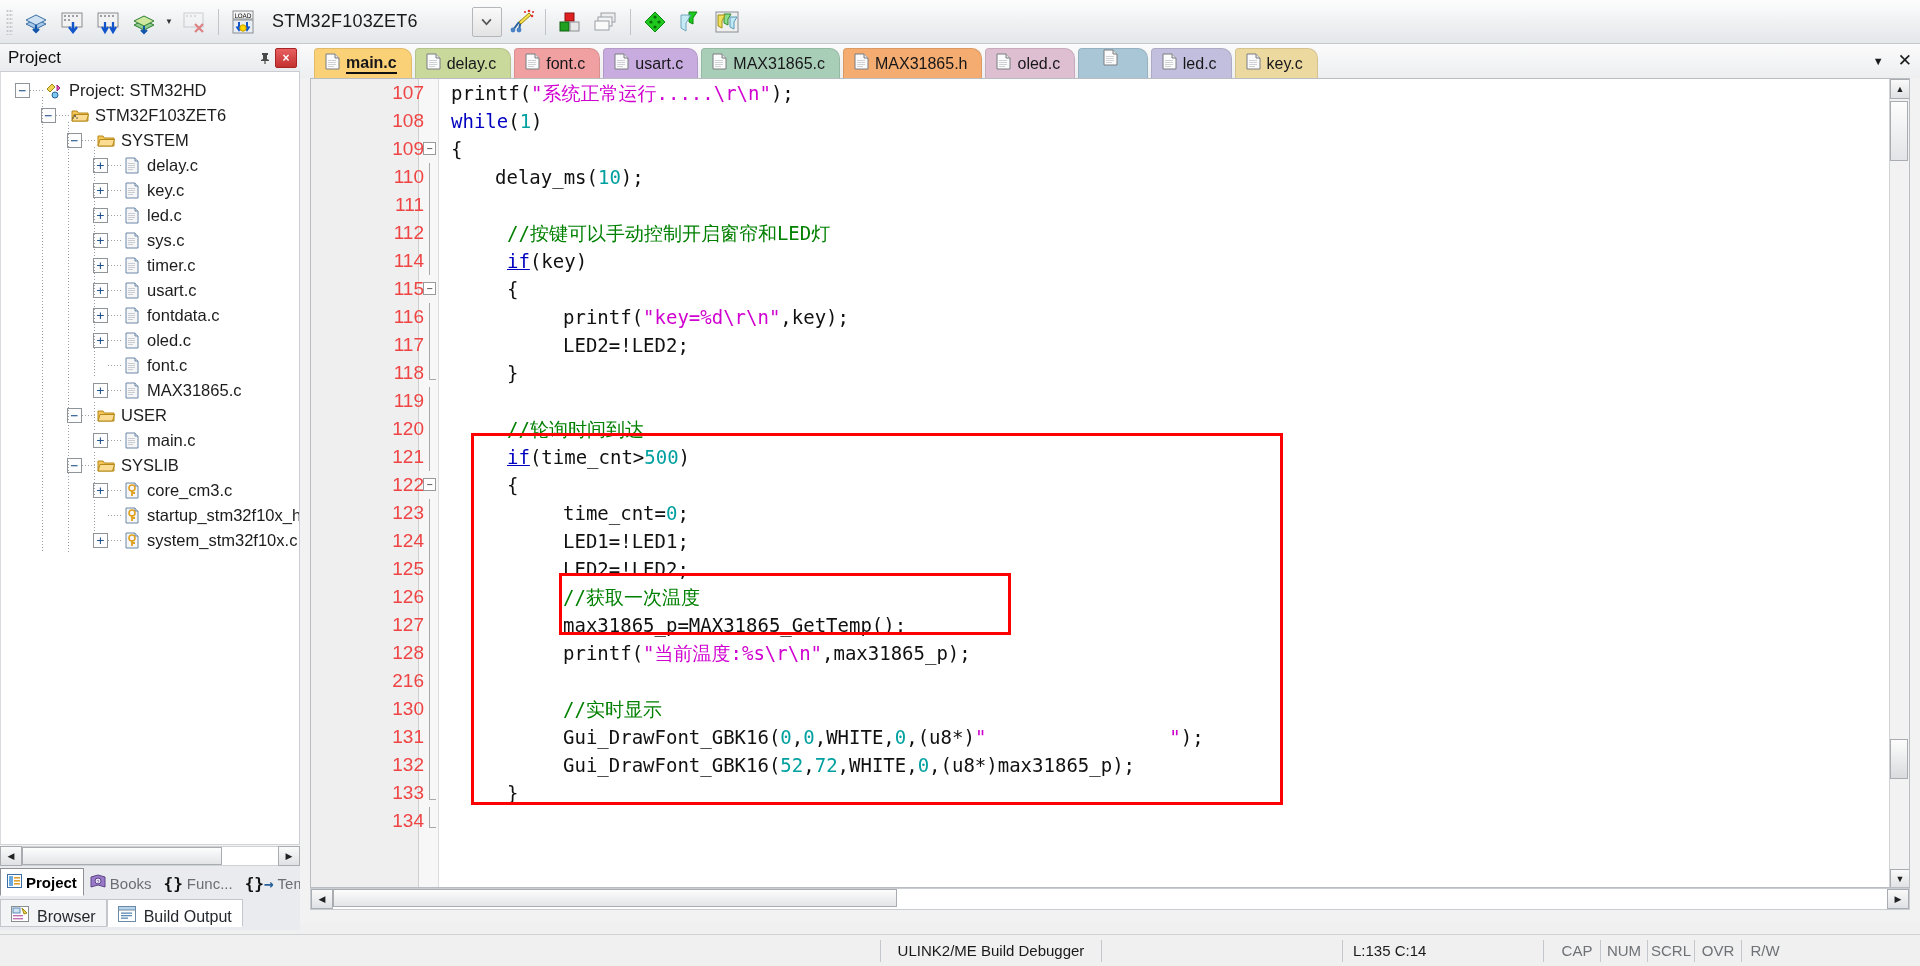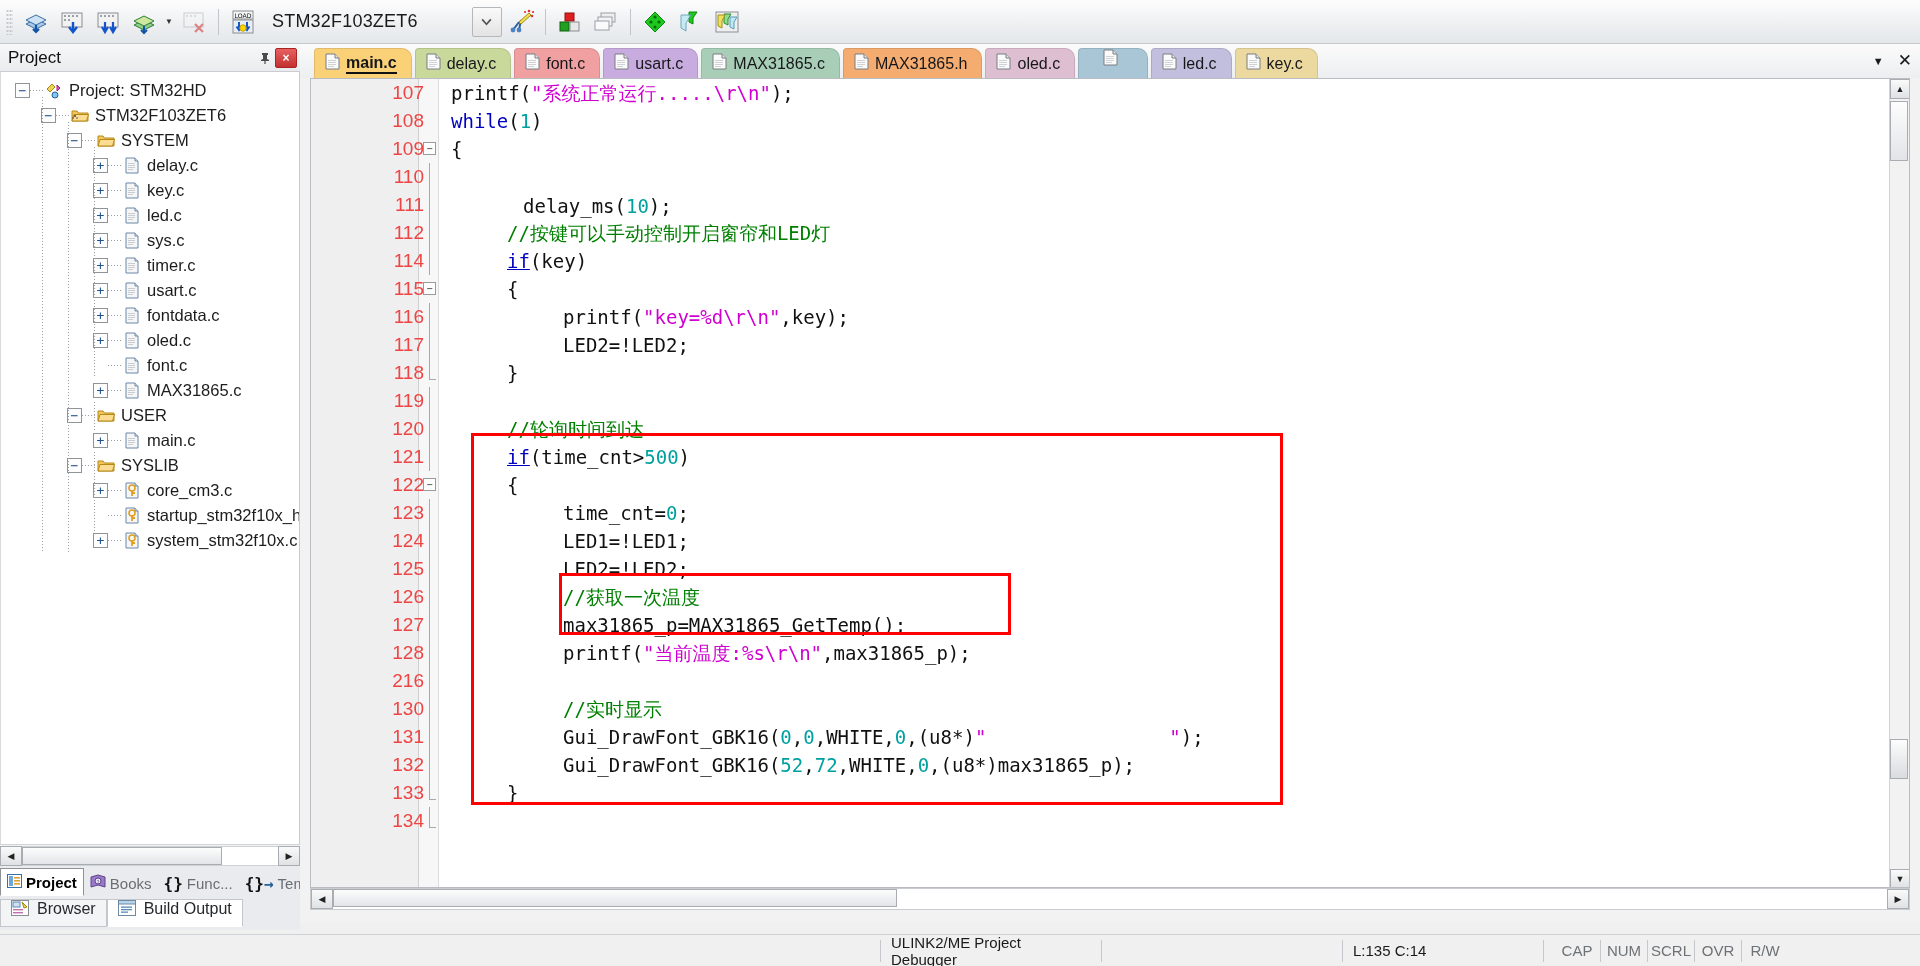--- a/index.html
+++ b/index.html
@@ -82,21 +82,21 @@
   .panel-tabs { position:absolute; left:0; top:822px; width:300px; height:30px;
     background:#e9ebee; display:flex; align-items:flex-end; font-size:15px; }
   .ptab { display:flex; align-items:center; gap:4px; height:26px; padding:0 6px;
     color:#6b6f74; white-space:nowrap; }
   .ptab.active { background:#fff; color:#000; font-weight:bold;
     border:1px solid #8e9297; border-bottom:1px solid #fff; height:28px; }
   .ptab-sep { width:1px; height:16px; background:#b6b9bd; }
 
   .bottom-tabs { position:absolute; left:0; top:852px; width:300px; height:34px;
     background:#e9ebee; display:flex; align-items:center; }
-  .btab { display:flex; align-items:flex-start; gap:8px; height:28px; padding:0 10px;
+  .btab { display:flex; align-items:flex-end; gap:8px; height:28px; padding:0 10px;
     font-size:16px; color:#24282c; border:1px solid #c3c6ca; background:#f3f4f6;
     white-space:nowrap; }
   .btab.on { background:#fff; border-bottom-color:#fff; }
 
   
   .editor { position: absolute; left: 300px; top: 44px; width: 1620px; height: 878px;
     background: #f2f2f2; }
   .tabbar { position:absolute; left:0; top:0; width:1620px; height:34px;
     background: linear-gradient(180deg,#fbfbfb,#eceef0);
     display:flex; align-items:flex-end; padding-left: 14px; }
@@ -843,21 +843,21 @@
       </div>
     </div>
 
     <div class="code-area">
       <div class="gutter"></div>
       <div class="fold-col"></div>
       <div class="code-rows">
           <div class="crow"><span class="ln">107</span><span class="txt" style="left: 140px;"><span class="plain">printf(</span><span class="str">"系统正常运行.....\r\n"</span><span class="plain">);</span></span></div>
           <div class="crow"><span class="ln">108</span><span class="txt" style="left: 140px;"><span class="kw">while</span><span class="plain">(</span><span class="num">1</span><span class="plain">)</span></span></div>
           <div class="crow"><span class="ln">109</span><span class="fold">−</span><span class="txt" style="left: 140px;"><span class="plain">{</span></span></div>
-          <div class="crow"><span class="ln">110</span><span class="foldline"></span><span class="txt" style="left: 212px; margin-top: 29px;"><span class="plain">delay_ms(</span><span class="num">10</span><span class="plain">);</span></span></div>
+          <div class="crow"><span class="ln">110</span><span class="foldline"></span><span class="txt" style="left: 184px;"><span class="plain">delay_ms(</span><span class="num">10</span><span class="plain">);</span></span></div>
           <div class="crow"><span class="ln">111</span><span class="foldline"></span><span class="txt" style="left: 196px;"></span></div>
           <div class="crow"><span class="ln">112</span><span class="foldline"></span><span class="txt" style="left: 196px;"><span class="cmt">//按键可以手动控制开启窗帘和LED灯</span></span></div>
           <div class="crow"><span class="ln">114</span><span class="foldline"></span><span class="txt" style="left: 196px;"><span class="kw-u">if</span><span class="plain">(key)</span></span></div>
           <div class="crow"><span class="ln">115</span><span class="fold">−</span><span class="txt" style="left: 196px;"><span class="plain">{</span></span></div>
           <div class="crow"><span class="ln">116</span><span class="foldline"></span><span class="txt" style="left: 252px;"><span class="plain">printf(</span><span class="str">"key=%d\r\n"</span><span class="plain">,key);</span></span></div>
           <div class="crow"><span class="ln">117</span><span class="foldline"></span><span class="txt" style="left: 252px;"><span class="plain">LED2=!LED2;</span></span></div>
           <div class="crow"><span class="ln">118</span><span class="foldline" style="height: 20px;"></span><span class="foldend"></span><span class="txt" style="left: 196px;"><span class="plain">}</span></span></div>
           <div class="crow"><span class="ln">119</span><span class="foldline"></span><span class="txt" style="left: 196px;"></span></div>
           <div class="crow"><span class="ln">120</span><span class="foldline"></span><span class="txt" style="left: 196px;"><span class="cmt">//轮询时间到达</span></span></div>
           <div class="crow"><span class="ln">121</span><span class="foldline"></span><span class="txt" style="left: 196px;"><span class="kw-u">if</span><span class="plain">(time_cnt&gt;</span><span class="num">500</span><span class="plain">)</span></span></div>
@@ -892,21 +892,21 @@
       <div class="hs-track">
         <div class="hs-thumb"></div>
       </div>
       <div class="sc-arrow">▶</div>
     </div>
   </div>
 
   <div class="statusbar">
     <div class="st-cell" style="width:880px;"></div>
     <div class="st-div"></div>
-    <div class="st-cell" style="width:220px; justify-content:center;">ULINK2/ME Project Debugger</div>
+    <div class="st-cell" style="width:220px; justify-content:center;">ULINK2/ME Build Debugger</div>
     <div class="st-div"></div>
     <div class="st-cell" style="width:240px;"></div>
     <div class="st-div"></div>
     <div class="st-cell" style="width:200px;">L:135 C:14</div>
     <div class="st-div"></div>
     <div class="st-cell" id="status-flags" style="gap:0;">
         <div class="st-flag">CAP</div>
         <div class="st-div"></div>
         <div class="st-flag">NUM</div>
         <div class="st-div"></div>

